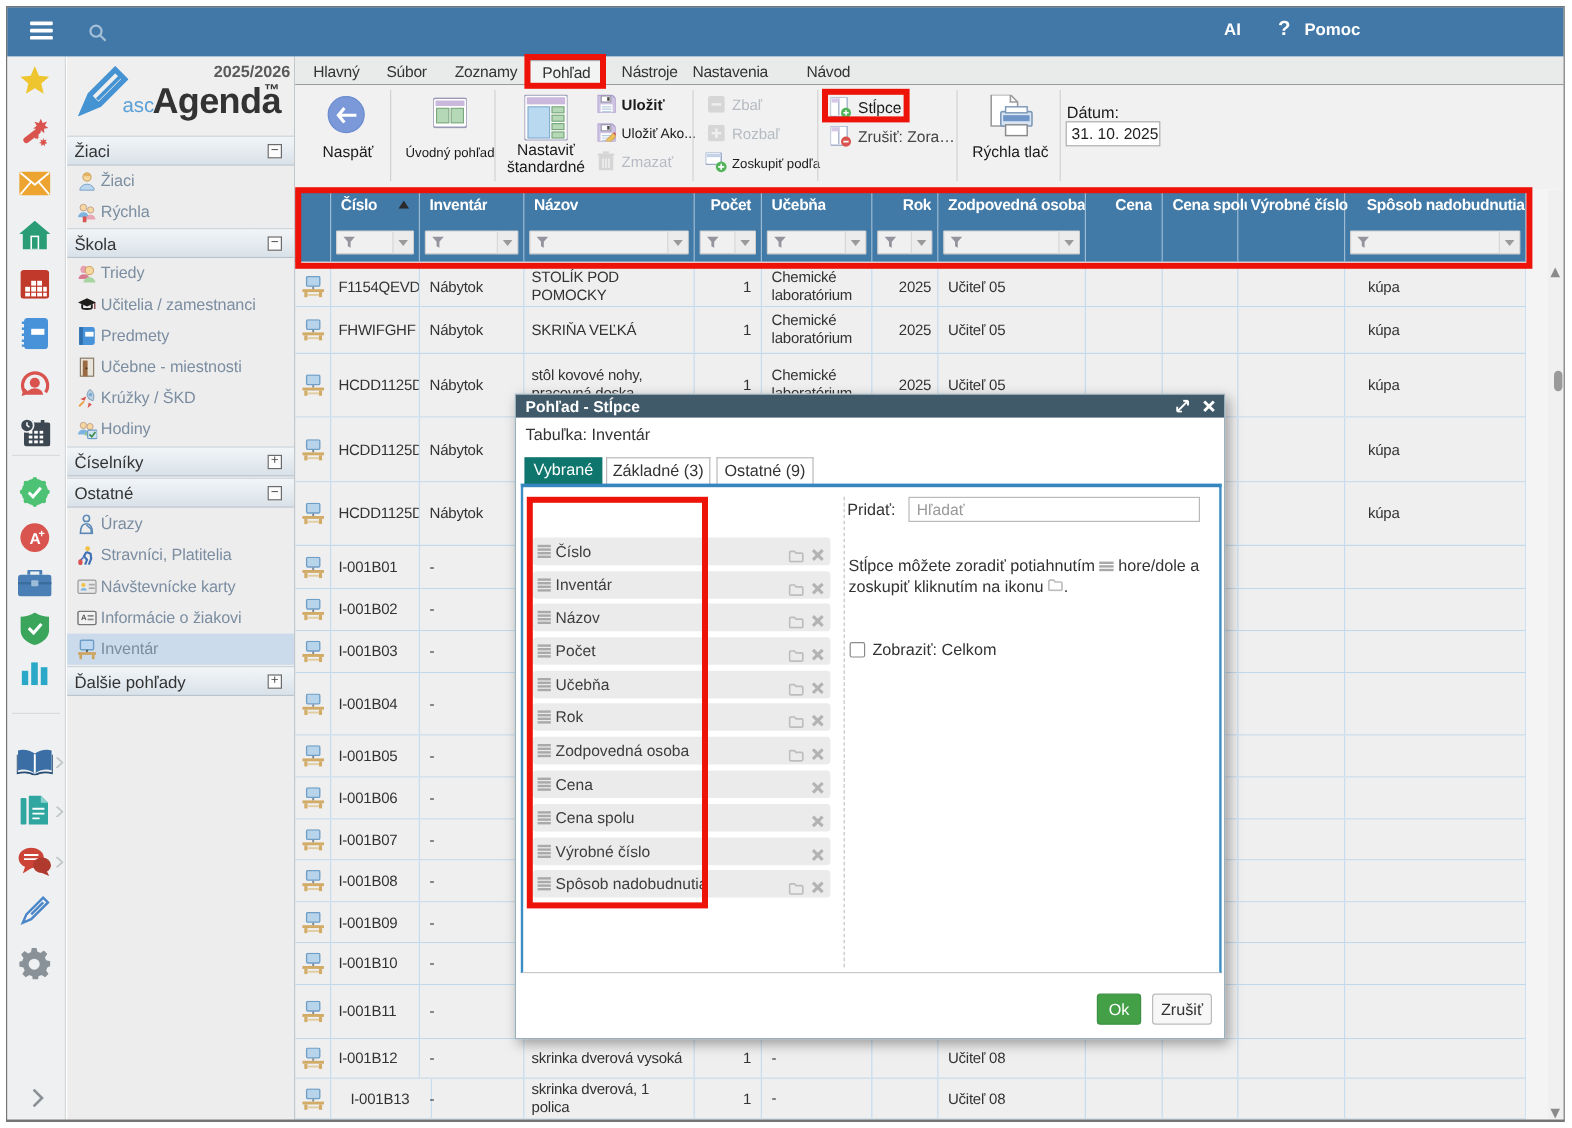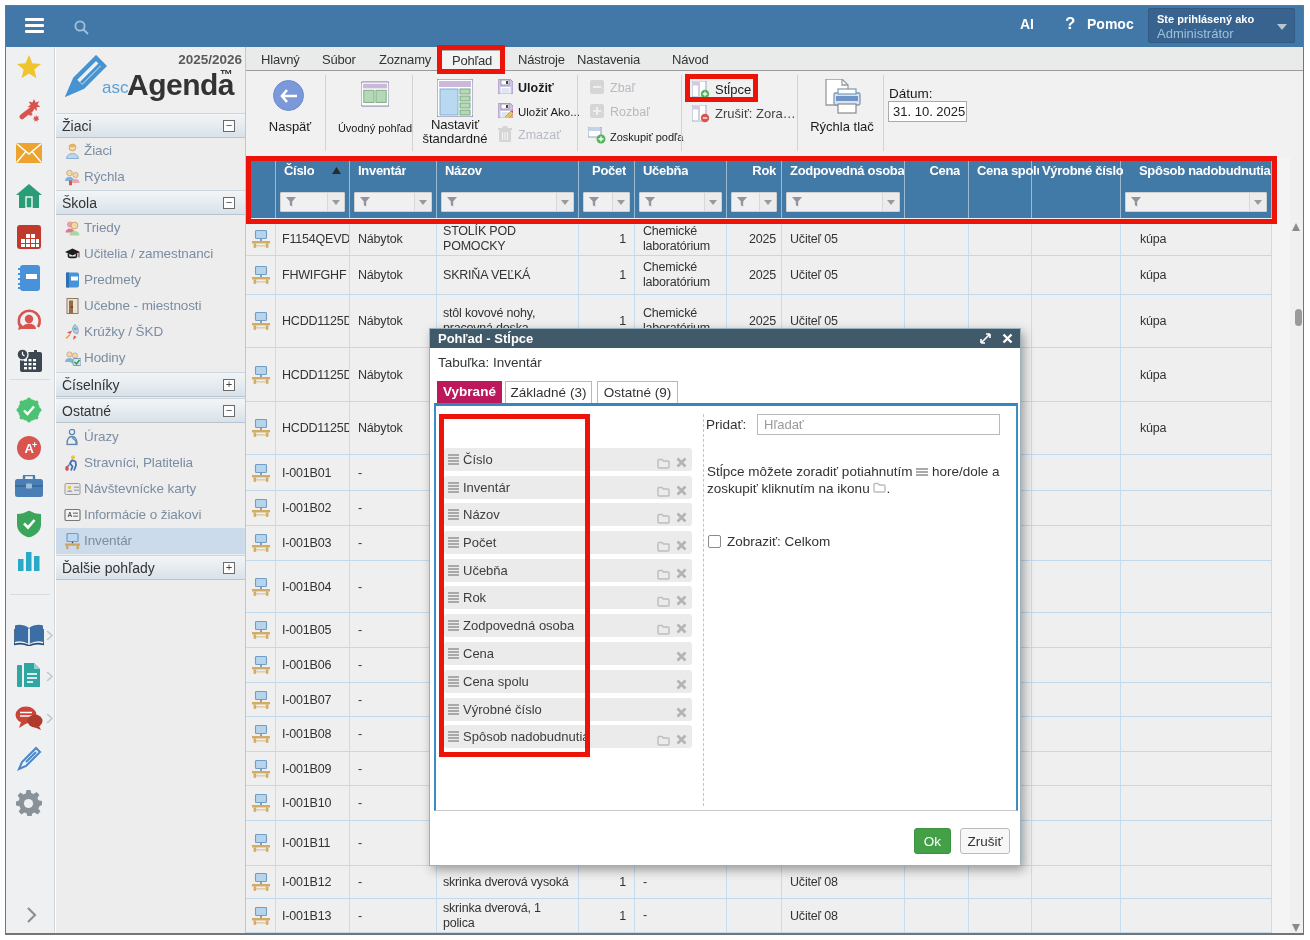--- a/index.html
+++ b/index.html
@@ -52,21 +52,21 @@
 .cell .w{line-height:15px;white-space:nowrap}
 
 #sbar{left:1290px;top:158px;width:13px;height:775px;background:#f0f0f1;z-index:3}
 #sbar .tri{position:absolute;left:2px;width:0;height:0;border-left:4.5px solid transparent;border-right:4.5px solid transparent}
 #sbar .thumb{position:absolute;left:5px;top:151px;width:7px;height:17px;background:#9a9a9a;border-radius:4px}
 #gut{left:1272px;top:158px;width:18px;height:775px;background:#f4f4f5;z-index:3}
 
 #dlg{left:429px;top:328px;width:592px;height:538px;background:#fff;z-index:20;box-shadow:3px 4px 10px rgba(0,0,0,.35);border:1px solid #9ab0bc}
 #dtit{position:absolute;left:0;top:0;width:100%;height:19px;background:#415a69;color:#fff;font-weight:bold;font-size:13px;line-height:19px;padding-left:8px}
 .dtab{position:absolute;top:52px;height:23px;font-size:13.5px;line-height:22px;text-align:center;color:#333;background:#fff;border:1px solid #b9b9b9;border-bottom:none}
-.dtab.act{background:#be185d;color:#fff;border:none;font-weight:bold}
+.dtab.act{background:#0f766e;color:#fff;border:none;font-weight:normal}
 #dbox{position:absolute;left:4px;top:74px;width:584px;height:408px;border:2px solid #3d8dc5;border-top:3px solid #3585be;border-bottom:1px solid #c9c9c9}
 .li{position:absolute;left:8px;width:248px;height:23px;background:#ebebeb;border-radius:3px;font-size:13px;color:#3d3d3d;line-height:23px;padding-left:19px}
 .li .dh{position:absolute;left:4px;top:6px;width:11px;height:11px}
 .li .dh i{display:block;height:1.8px;background:#a9a9a9;margin-bottom:1.2px}
 .li .fo{position:absolute;right:22px;top:5px}
 .li .xx{position:absolute;right:5px;top:4px;color:#b1b1b1;font-weight:bold;font-size:13px}
 #dsep{position:absolute;left:267px;top:8px;height:392px;border-left:1px dashed #c3c3c3}
 .red{position:absolute;border:5px solid #ee1309;z-index:40;pointer-events:none}
 .gbtn{position:absolute;height:26px;border-radius:3px;font-size:13.5px;text-align:center;line-height:25px}
 </style></head>
@@ -77,25 +77,20 @@
       <div style="top:17.5px"></div>
       <div style="top:23.5px"></div>
     </div>
   <svg class="abs" style="left:68px;top:14px" width="15" height="15" viewBox="0 0 15 15">
       <circle cx="6" cy="6" r="4.6" fill="none" stroke="#a5c1d9" stroke-width="1.8"></circle>
       <line x1="9.5" y1="9.5" x2="14" y2="14" stroke="#a5c1d9" stroke-width="1.8"></line>
     </svg>
   <div class="abs tright" style="left:1014px">AI</div>
   <div class="abs tright" style="left:1059px;font-size:17px;top:8px">?</div>
   <div class="abs tright" style="left:1081px">Pomoc</div>
-  <div id="userbox" class="abs">
-    <div class="l1">Ste prihlásený ako</div>
-    <div class="l2">Administrátor</div>
-    <div class="car"></div>
-  </div>
 </div>
 <div id="iconcol" class="abs">
     <div style="position:absolute;left:0;top:20px;width:45px;height:0">
       <svg class="ic" style="" width="26" height="26" viewBox="0 0 26 26">
         <path d="M13 1 L16.4 9.2 L25 9.9 L18.4 15.6 L20.4 24.2 L13 19.5 L5.6 24.2 L7.6 15.6 L1 9.9 L9.6 9.2 Z" fill="#eec52f"></path>
       </svg>
     </div>
 <div style="position:absolute;left:0;top:63px;width:45px;height:0">
       <svg class="ic" style="" width="26" height="26" viewBox="0 0 26 26">
         <g fill="#d9534f">
@@ -1062,21 +1057,21 @@
       <div class="cell" style="left:0px;width:30px;padding-left:5px">
         <svg width="20" height="18" viewBox="0 0 20 18">
           <rect x="4.5" y="0.5" width="11" height="8" rx="1" fill="#b8d4ea" stroke="#6f9ec6" stroke-width="1.1"></rect>
           <line x1="10" y1="9" x2="10" y2="11" stroke="#7a8a96" stroke-width="1.6"></line>
           <rect x="1" y="11" width="18" height="2.4" fill="#d2ab67"></rect>
           <rect x="2.6" y="13.4" width="2.6" height="4.4" fill="#d2ab67"></rect>
           <rect x="14.8" y="13.4" width="2.6" height="4.4" fill="#d2ab67"></rect>
           <rect x="5.2" y="15" width="9.6" height="1.6" fill="#e2cda0"></rect>
         </svg>
       </div>
-      <div class="cell" style="left:30px;width:74px;padding-left:6px">
+      <div class="cell" style="left:40px;width:74px;padding-left:6px">
         <span style="white-space:nowrap">I-001B13</span>
       </div>
       <div class="cell" style="left:104px;width:87px;padding-left:8px">-</div>
       <div class="cell" style="left:191px;width:142px;padding-left:6px">
         <div class="w">skrinka dverová, 1<br>polica</div>
       </div>
       <div class="cell r" style="left:333px;width:56px;padding-right:8px">1</div>
       <div class="cell" style="left:389px;width:92px;padding-left:8px">
         <div class="w">-</div>
       </div>

